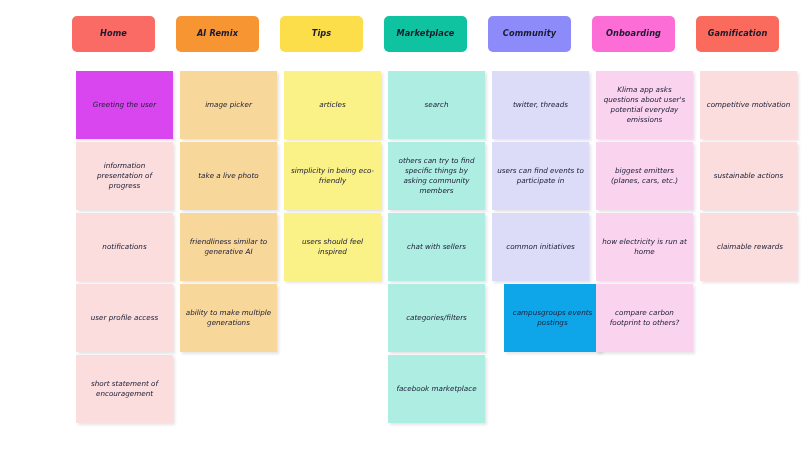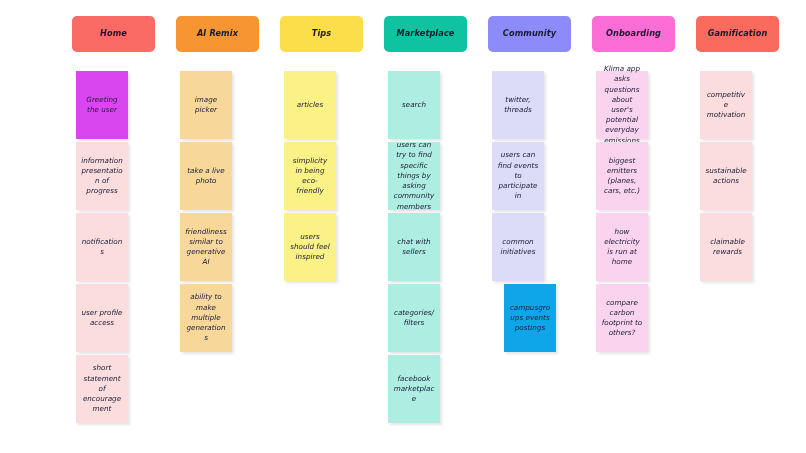--- a/index.html
+++ b/index.html
@@ -59,21 +59,21 @@
 
   .cards {
     margin-top: 19px;
     display: flex;
     flex-direction: column;
     gap: 3px;
     width: 75px;
   }
 
   .card {
-    width: 52px;
+    width: 97px;
     height: 68px;
     box-sizing: border-box;
     display: flex;
     align-items: center;
     justify-content: center;
     padding: 4px 5px;
     font-size: 7.2px;
     font-style: italic;
     font-weight: 500;
     line-height: 1.42;
@@ -144,21 +144,21 @@
           </div>
         </div>
       </div>
       <div class="column">
         <div class="col-header" style="background: rgb(15, 194, 160);">Marketplace</div>
         <div class="cards">
           <div class="card" style="background: rgb(174, 237, 226);">
             <span class="card-text">search</span>
           </div>
           <div class="card" style="background: rgb(174, 237, 226);">
-            <span class="card-text">users can try to find specific things by asking community members</span>
+            <span class="card-text">others can try to find specific things by asking community members</span>
           </div>
           <div class="card" style="background: rgb(174, 237, 226);">
             <span class="card-text">chat with sellers</span>
           </div>
           <div class="card" style="background: rgb(174, 237, 226);">
             <span class="card-text">categories/filters</span>
           </div>
           <div class="card" style="background: rgb(174, 237, 226);">
             <span class="card-text">facebook marketplace</span>
           </div>

